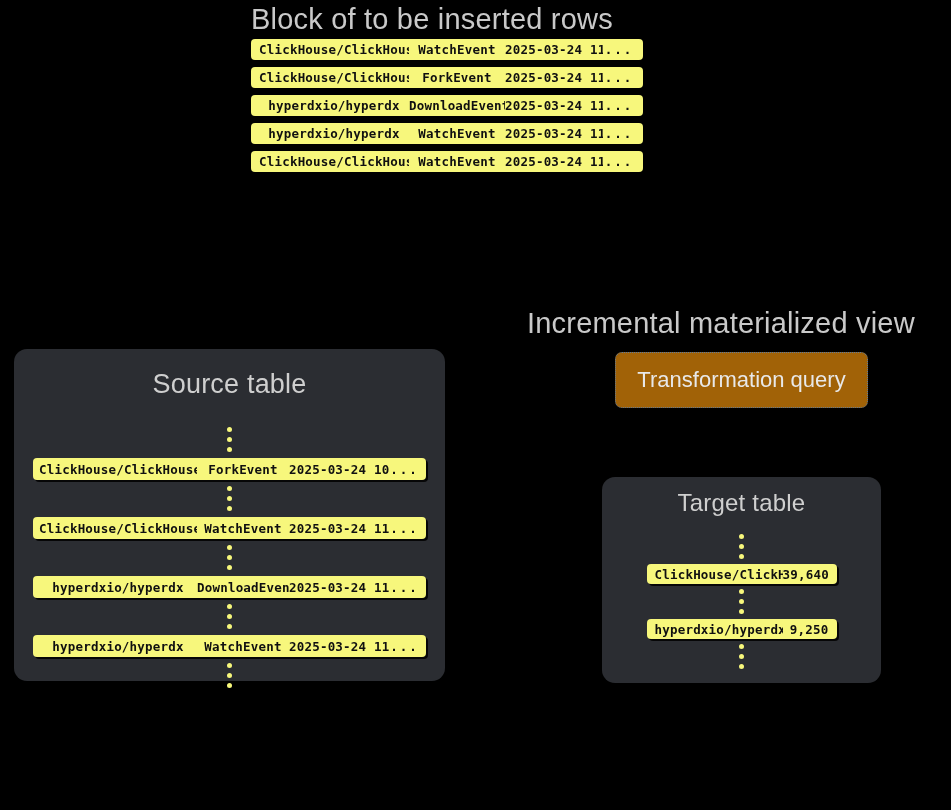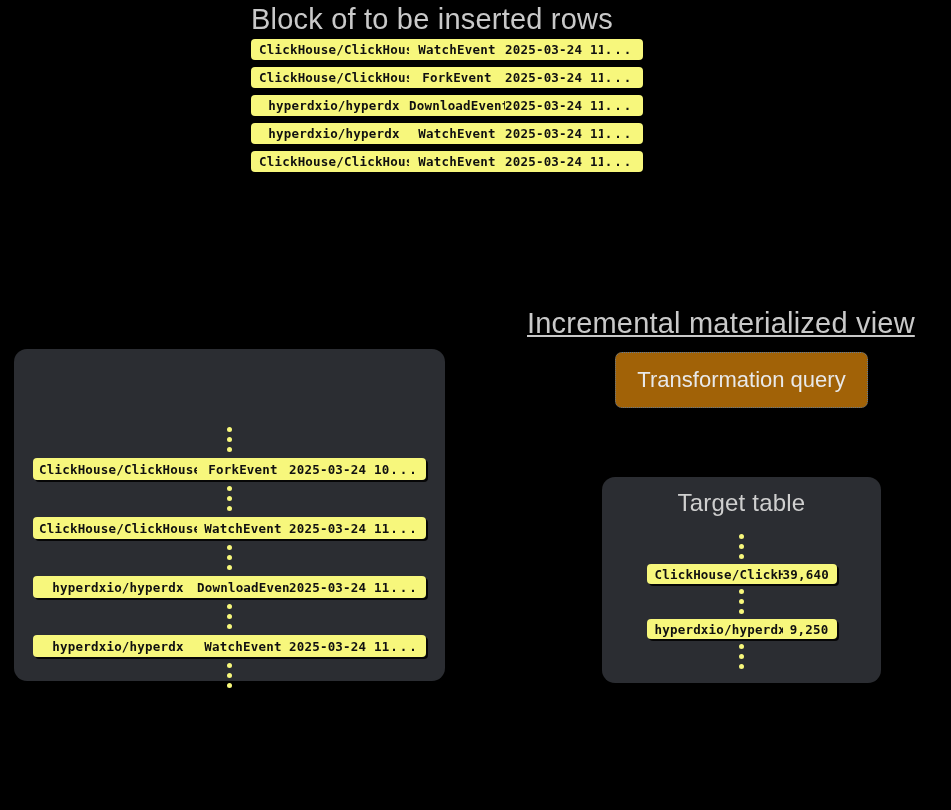--- a/index.html
+++ b/index.html
@@ -76,21 +76,21 @@
     display:flex;flex-direction:column;align-items:center;
   }
   #source-list .row{width:393px;height:22px;padding:0 6px;margin:0;}
   #source-list .c-repo{width:158px;text-align:center;}
   #source-list .c-event{width:92px;text-align:center;}
   #source-list .c-ts{width:100px;text-align:center;}
   #source-list .c-more{flex:1;text-align:center;letter-spacing:2px;}
   #source-list .dots{margin:6px 0;}
 
   
-  #mv-title{left:527px;top:307px;text-decoration:underline;}
+  #mv-title{left:527px;top:307px;}
   #transform-query{
     position:absolute;left:615px;top:352px;width:253px;height:56px;
     background:#a16207;
     border:1px dotted #5d7b9e;
     border-radius:7px;
     display:flex;align-items:center;justify-content:center;
     color:#e8e8e8;font-size:22px;font-weight:400;
     box-sizing:border-box;
   }
 
@@ -138,20 +138,21 @@
     </div>
     <div class="row">
       <div class="c c-repo">ClickHouse/ClickHouse</div>
       <div class="c c-event">WatchEvent</div>
       <div class="c c-ts">2025-03-24 11:35:54</div>
       <div class="c c-more">...</div>
     </div>
   </div>
 
 <div class="card" id="source-card">
+  <div class="card-title">Source table</div>
   <div id="source-list">
       <div class="dots">
         <i></i>
         <i></i>
         <i></i>
       </div>
       <div class="row">
         <div class="c c-repo">ClickHouse/ClickHouse</div>
         <div class="c c-event">ForkEvent</div>
         <div class="c c-ts">2025-03-24 10:25:00</div>

